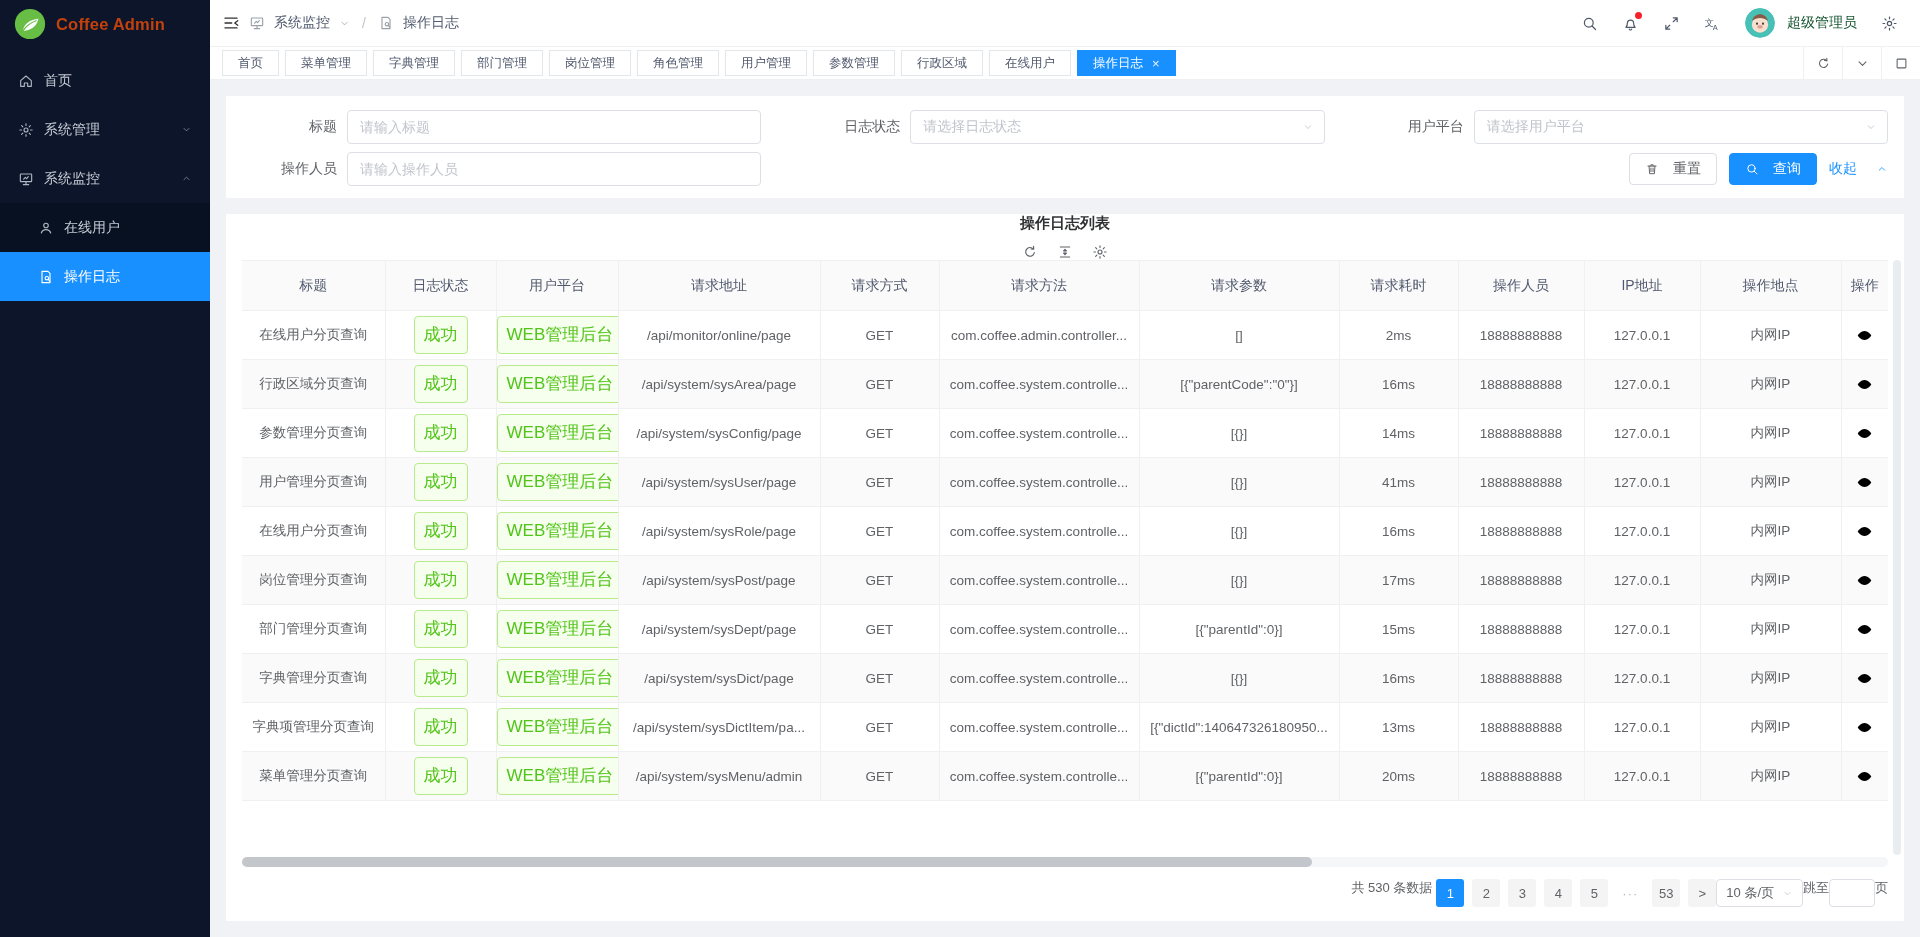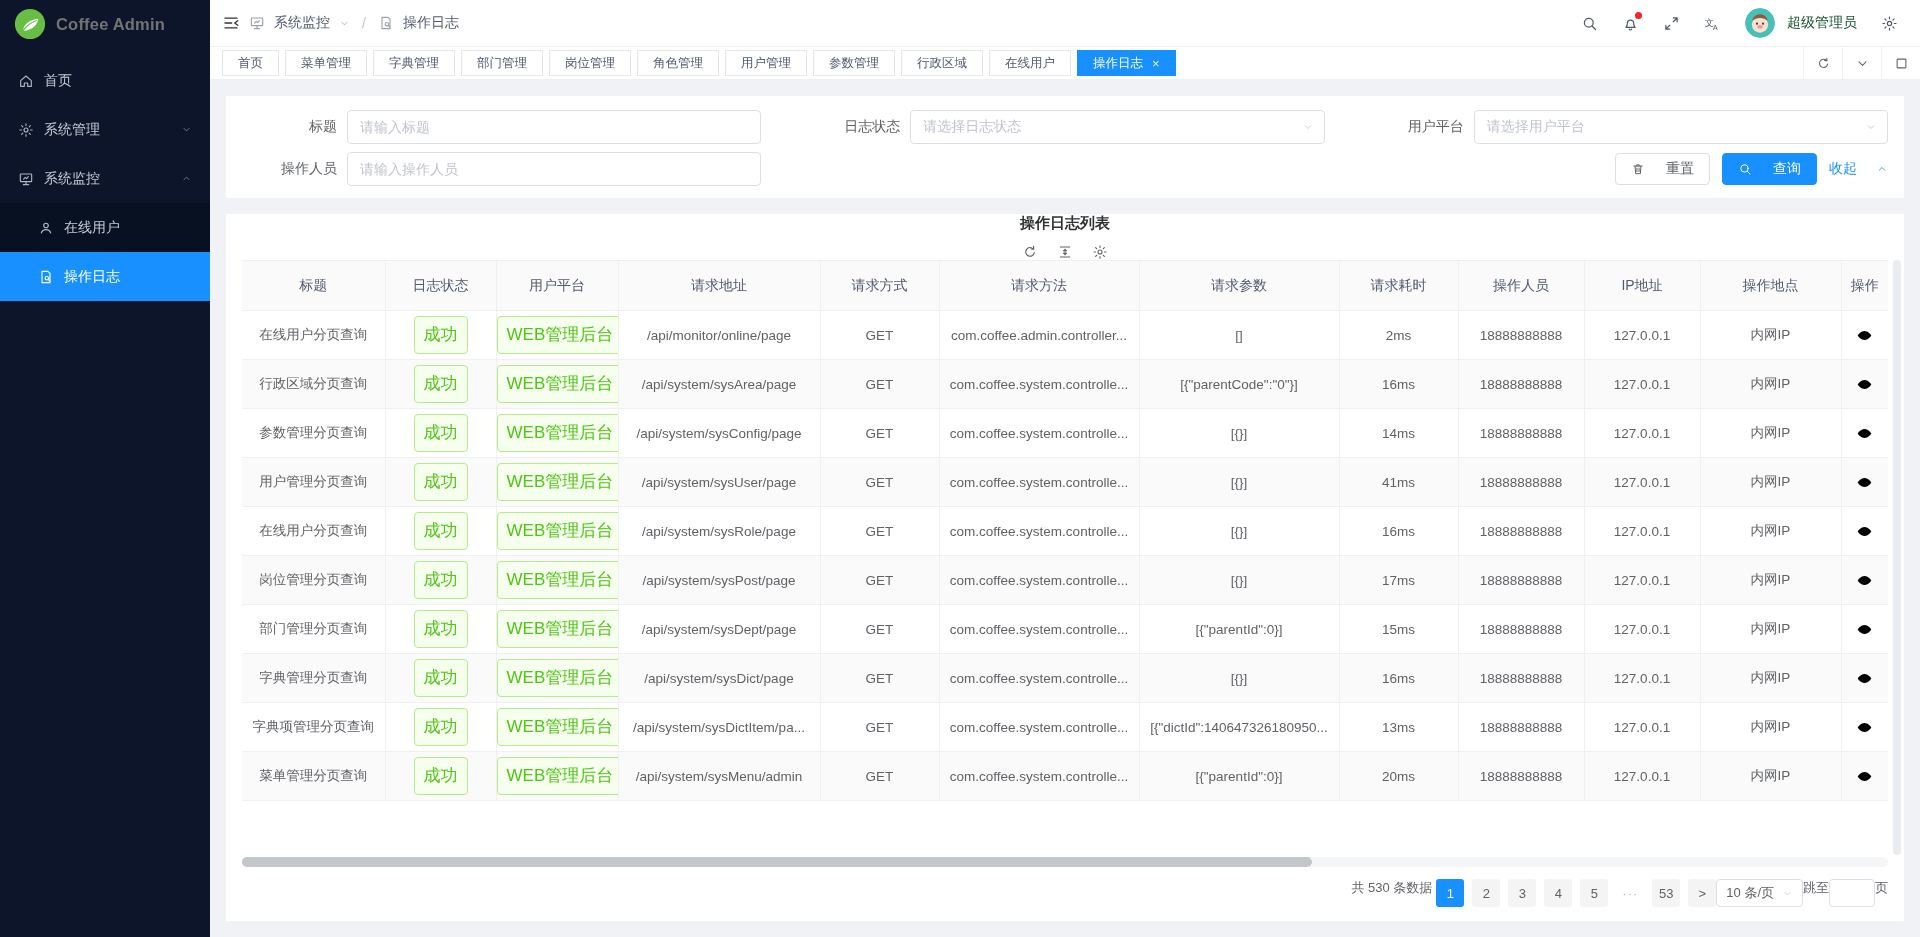--- a/index.html
+++ b/index.html
@@ -5,21 +5,21 @@
   * { margin:0; padding:0; box-sizing:border-box; }
   html,body { width:1920px; height:937px; overflow:hidden; font-family:"Liberation Sans","DejaVu Sans",sans-serif; }
   .app { display:flex; width:100%; height:100%; background:#f0f2f5; }
   .icon svg { width:1em; height:1em; display:block; fill:none; stroke:currentColor; stroke-width:1.7; stroke-linecap:round; stroke-linejoin:round; }
   .icon { display:inline-flex; align-items:center; justify-content:center; }
 
   
   .sidebar { width:210px; flex:0 0 210px; background:#0c1529; color:#c6cbd4; display:flex; flex-direction:column; }
   .logo { height:48px; display:flex; align-items:center; gap:10px; padding:0 14px; cursor:pointer; }
   .logo-mark svg { width:32px; height:32px; display:block; }
-  .logo-text { color:#737373; font-weight:700; font-size:16.5px; letter-spacing:.2px; white-space:nowrap; }
+  .logo-text { color:#c2410c; font-weight:700; font-size:16.5px; letter-spacing:.2px; white-space:nowrap; }
   .menu { margin-top:8px; }
   .menu-item { height:49px; display:flex; align-items:center; gap:10px; padding:0 18px; font-size:14px; cursor:pointer; white-space:nowrap; }
   .mi-icon { font-size:16px; color:#aeb6c2; }
   .mi-label { flex:1; }
   .mi-arrow { font-size:11px; color:#8a93a3; }
   .submenu { background:#081122; }
   .submenu .menu-item { padding-left:38px; }
   .submenu .menu-item.active { background:#1890ff; color:#fff; }
   .submenu .menu-item.active .mi-icon { color:#fff; }
 
@@ -56,21 +56,21 @@
   .filter-card { padding:14px 16px 12px; margin-bottom:16px; }
   .f-grid { display:grid; grid-template-columns:1fr 1fr 1fr; column-gap:44px; row-gap:8px; }
   .f-item { display:flex; align-items:center; }
   .f-item label { flex:0 0 95px; text-align:right; margin-right:10px; font-size:14px; color:#606266; white-space:nowrap; }
   .f-item input.ctl { flex:1; height:34px; border:1px solid #dcdfe6; border-radius:4px; padding:0 12px; font-size:14px; color:#606266; outline:none; font-family:inherit; }
   .f-item input.ctl::placeholder { color:#c0c4cc; }
   .select { flex:1; height:34px; border:1px solid #dcdfe6; border-radius:4px; padding:0 10px 0 12px; display:flex; align-items:center; justify-content:space-between; cursor:pointer; background:#fff; }
   .select .ph { font-size:14px; color:#c0c4cc; }
   .sel-arrow { font-size:12px; color:#c0c4cc; }
   .f-actions { justify-content:flex-end; gap:12px; }
-  .btn { height:32px; padding:0 15px; border-radius:4px; border:1px solid #dcdfe6; background:#fff; color:#606266; font-size:14px; display:inline-flex; align-items:center; gap:21px; cursor:pointer; font-family:inherit; }
+  .btn { height:32px; padding:0 15px; border-radius:4px; border:1px solid #dcdfe6; background:#fff; color:#606266; font-size:14px; display:inline-flex; align-items:center; gap:14px; cursor:pointer; font-family:inherit; }
   .btn .icon { font-size:14px; }
   .btn.primary { background:#1890ff; border-color:#1890ff; color:#fff; }
   .collapse-link { color:#1890ff; font-size:14px; display:inline-flex; align-items:center; gap:19px; cursor:pointer; }
   .collapse-link .icon { font-size:12px; }
 
   
   .table-card { flex:1; display:flex; flex-direction:column; min-height:0; position:relative; }
   .card-head { height:46px; display:flex; align-items:center; justify-content:space-between; padding:0 16px;flex-direction:column; }
   .card-head h3 { font-size:15px; color:#303133; font-weight:600; }
   .card-tools { display:flex; gap:19px; color:#5f6368; }

